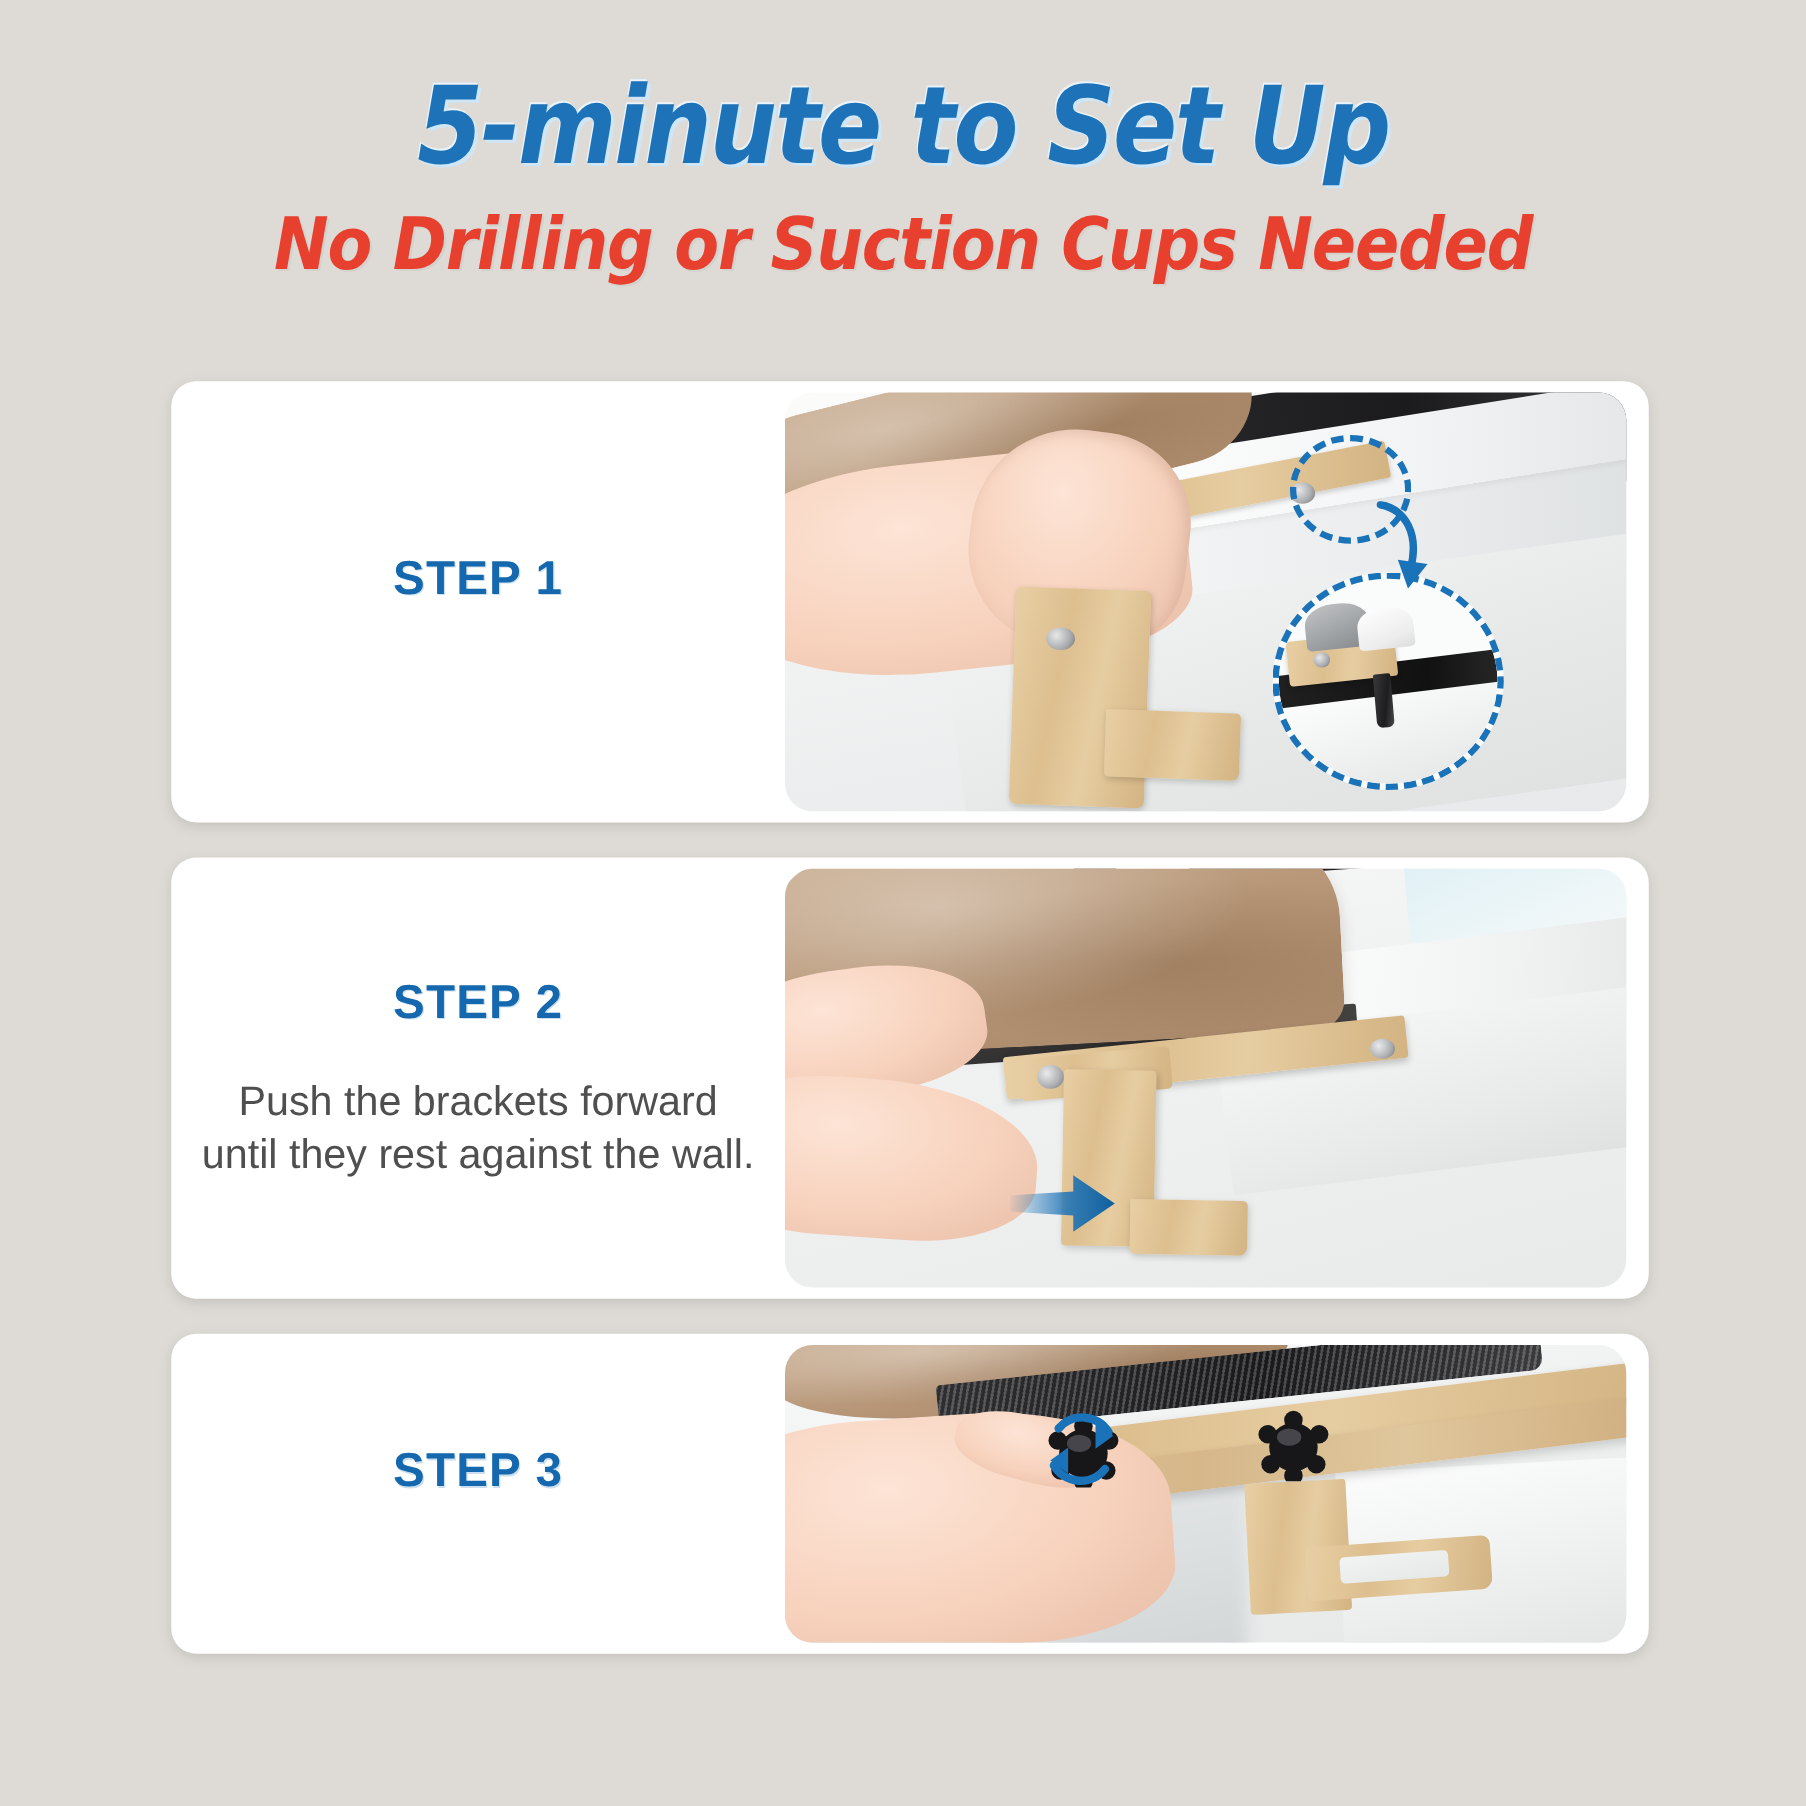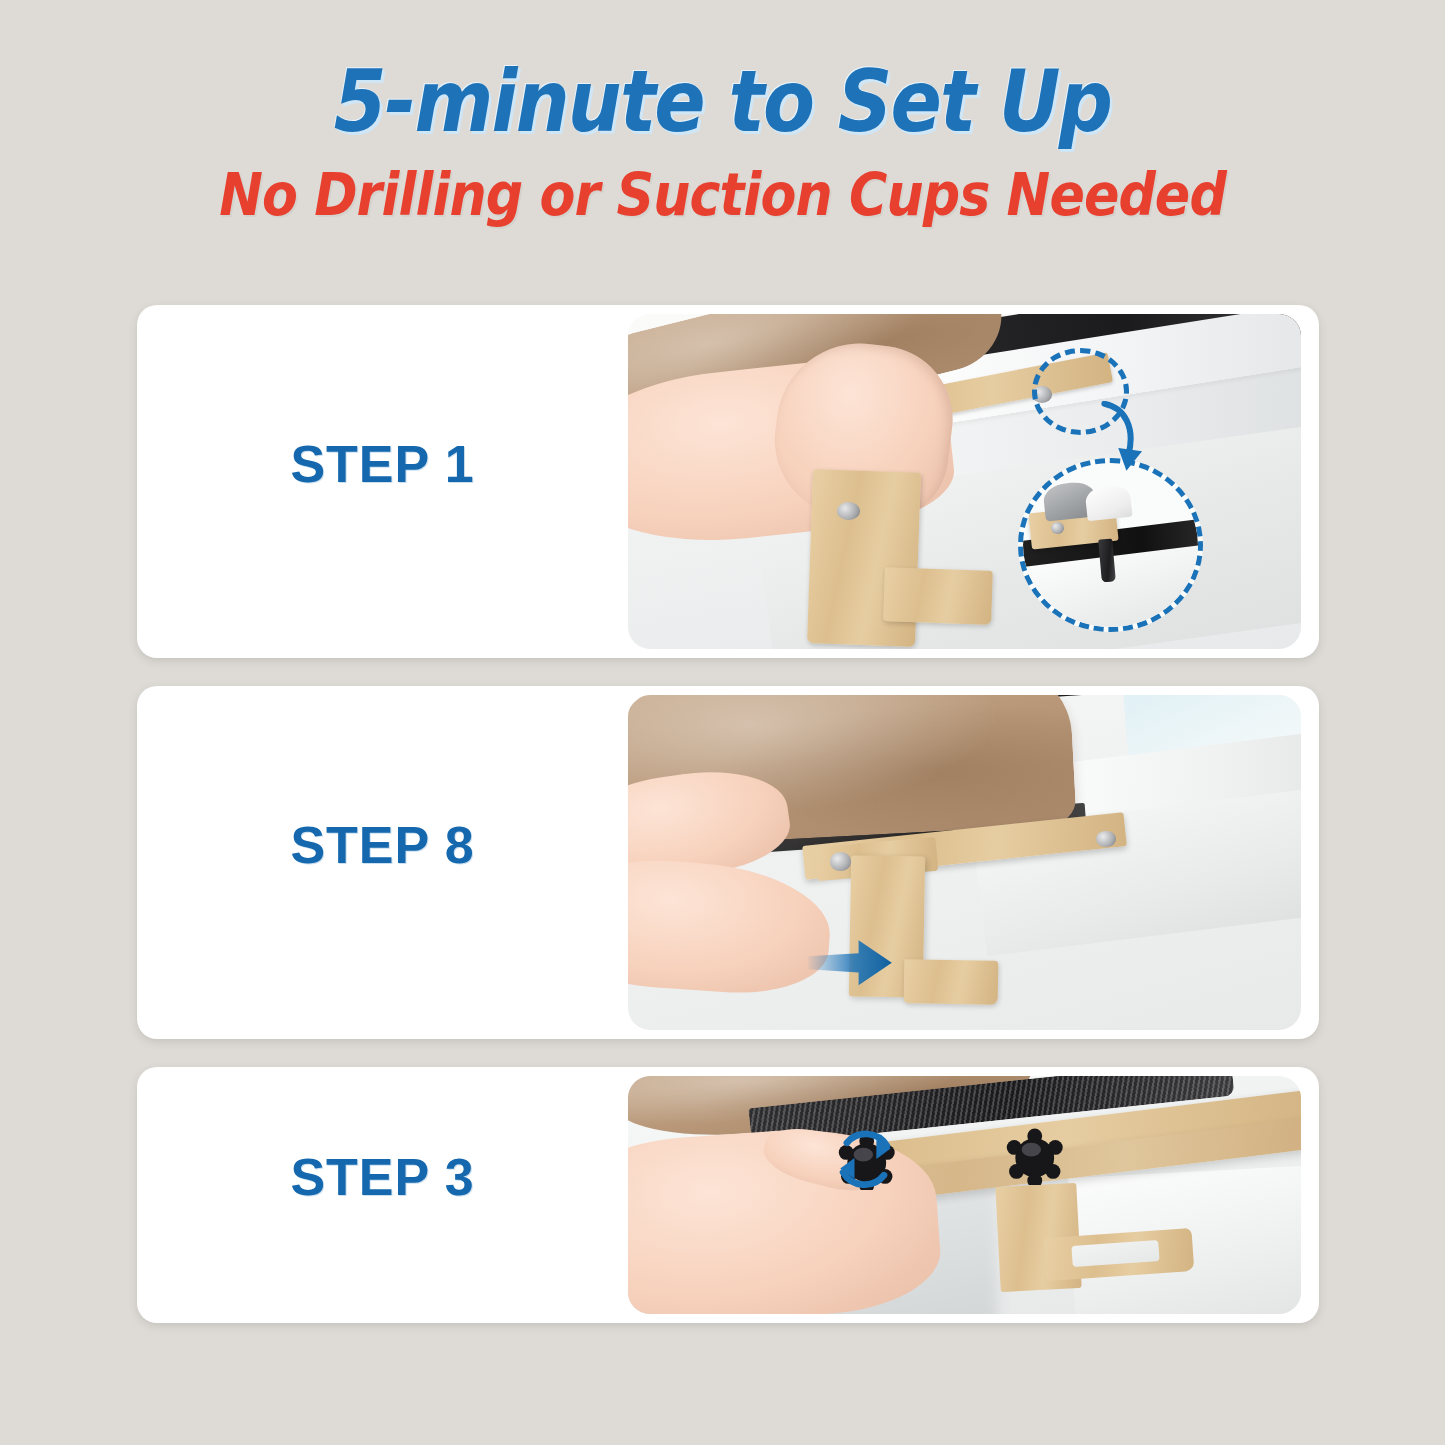--- a/index.html
+++ b/index.html
@@ -66,21 +66,21 @@
     width:491px;
     flex:0 0 491px;
     display:flex;
     flex-direction:column;
     align-items:center;
     justify-content:center;
     padding:0 14px;
     box-sizing:border-box;
   }
   .step-title{
-    font-size:52px;
+    font-size:38px;
     font-weight:bold;
     color:#1568ad;
     letter-spacing:1px;
     margin-bottom:36px;
     text-shadow:1px 1px 0 rgba(190,215,235,.8);
   }
   .step-body{
     font-size:33px;
     line-height:1.28;
     color:#4f4f4f;
@@ -402,21 +402,23 @@
       <svg id="p1-arrow" viewBox="0 0 100 160">
         <path d="M18 6 C 62 14, 86 58, 70 118" stroke="#1a72b8" stroke-width="13" fill="none" stroke-linecap="round"></path>
         <path d="M44 106 L 70 152 L 96 104 Z" fill="#1a72b8" transform="rotate(10 70 128)"></path>
       </svg>
     </div>
   </div>
 </div>
 
 <div class="card" id="card-2">
   <div class="text-pane">
-    <div class="step-title">STEP 8</div>
+    <div class="step-title">STEP 2</div>
+    <div class="step-body">Push the brackets forward
+until they rest against the wall.</div>
   </div>
   <div class="photo-pane">
     <div class="photo" id="photo-2">
       <div id="p2-glass"></div>
       <div id="p2-darkframe"></div>
       <div id="p2-darkframe2"></div>
       <div id="p2-silltop"></div>
       <div id="p2-sillface"></div>
       <div id="p2-cushion-shadow"></div>
       <div class="cushion" id="p2-cushion"></div>

